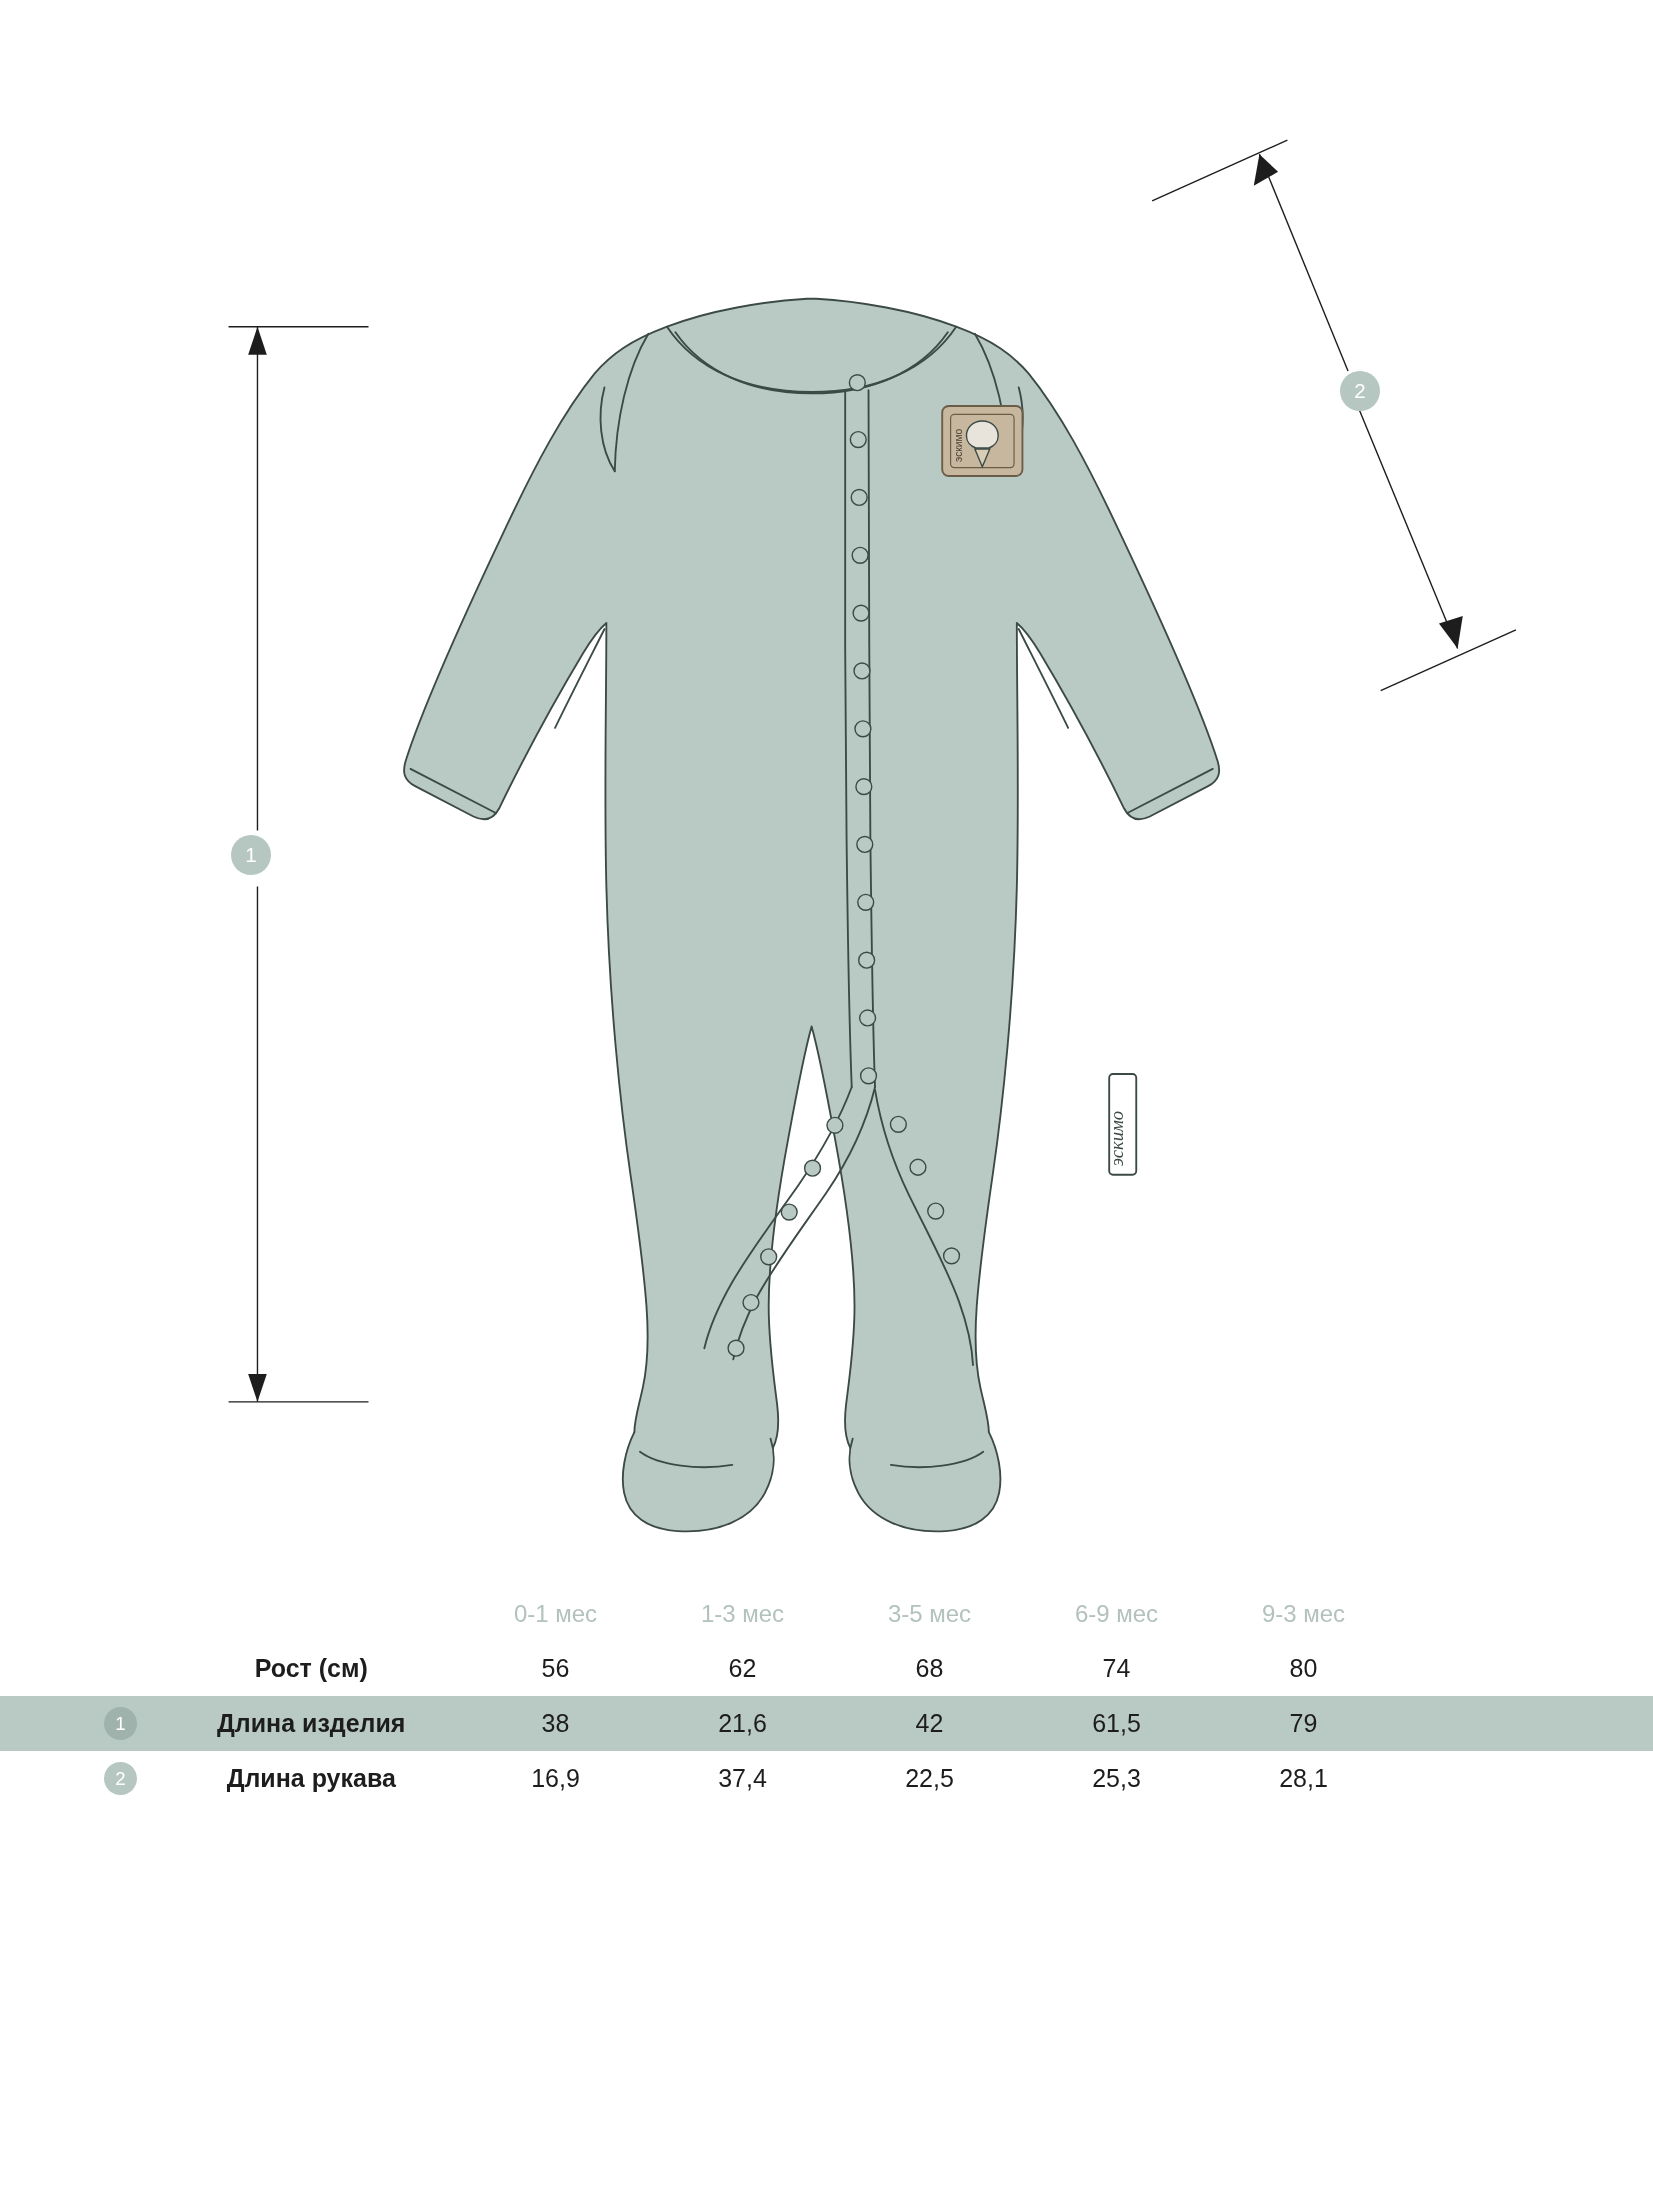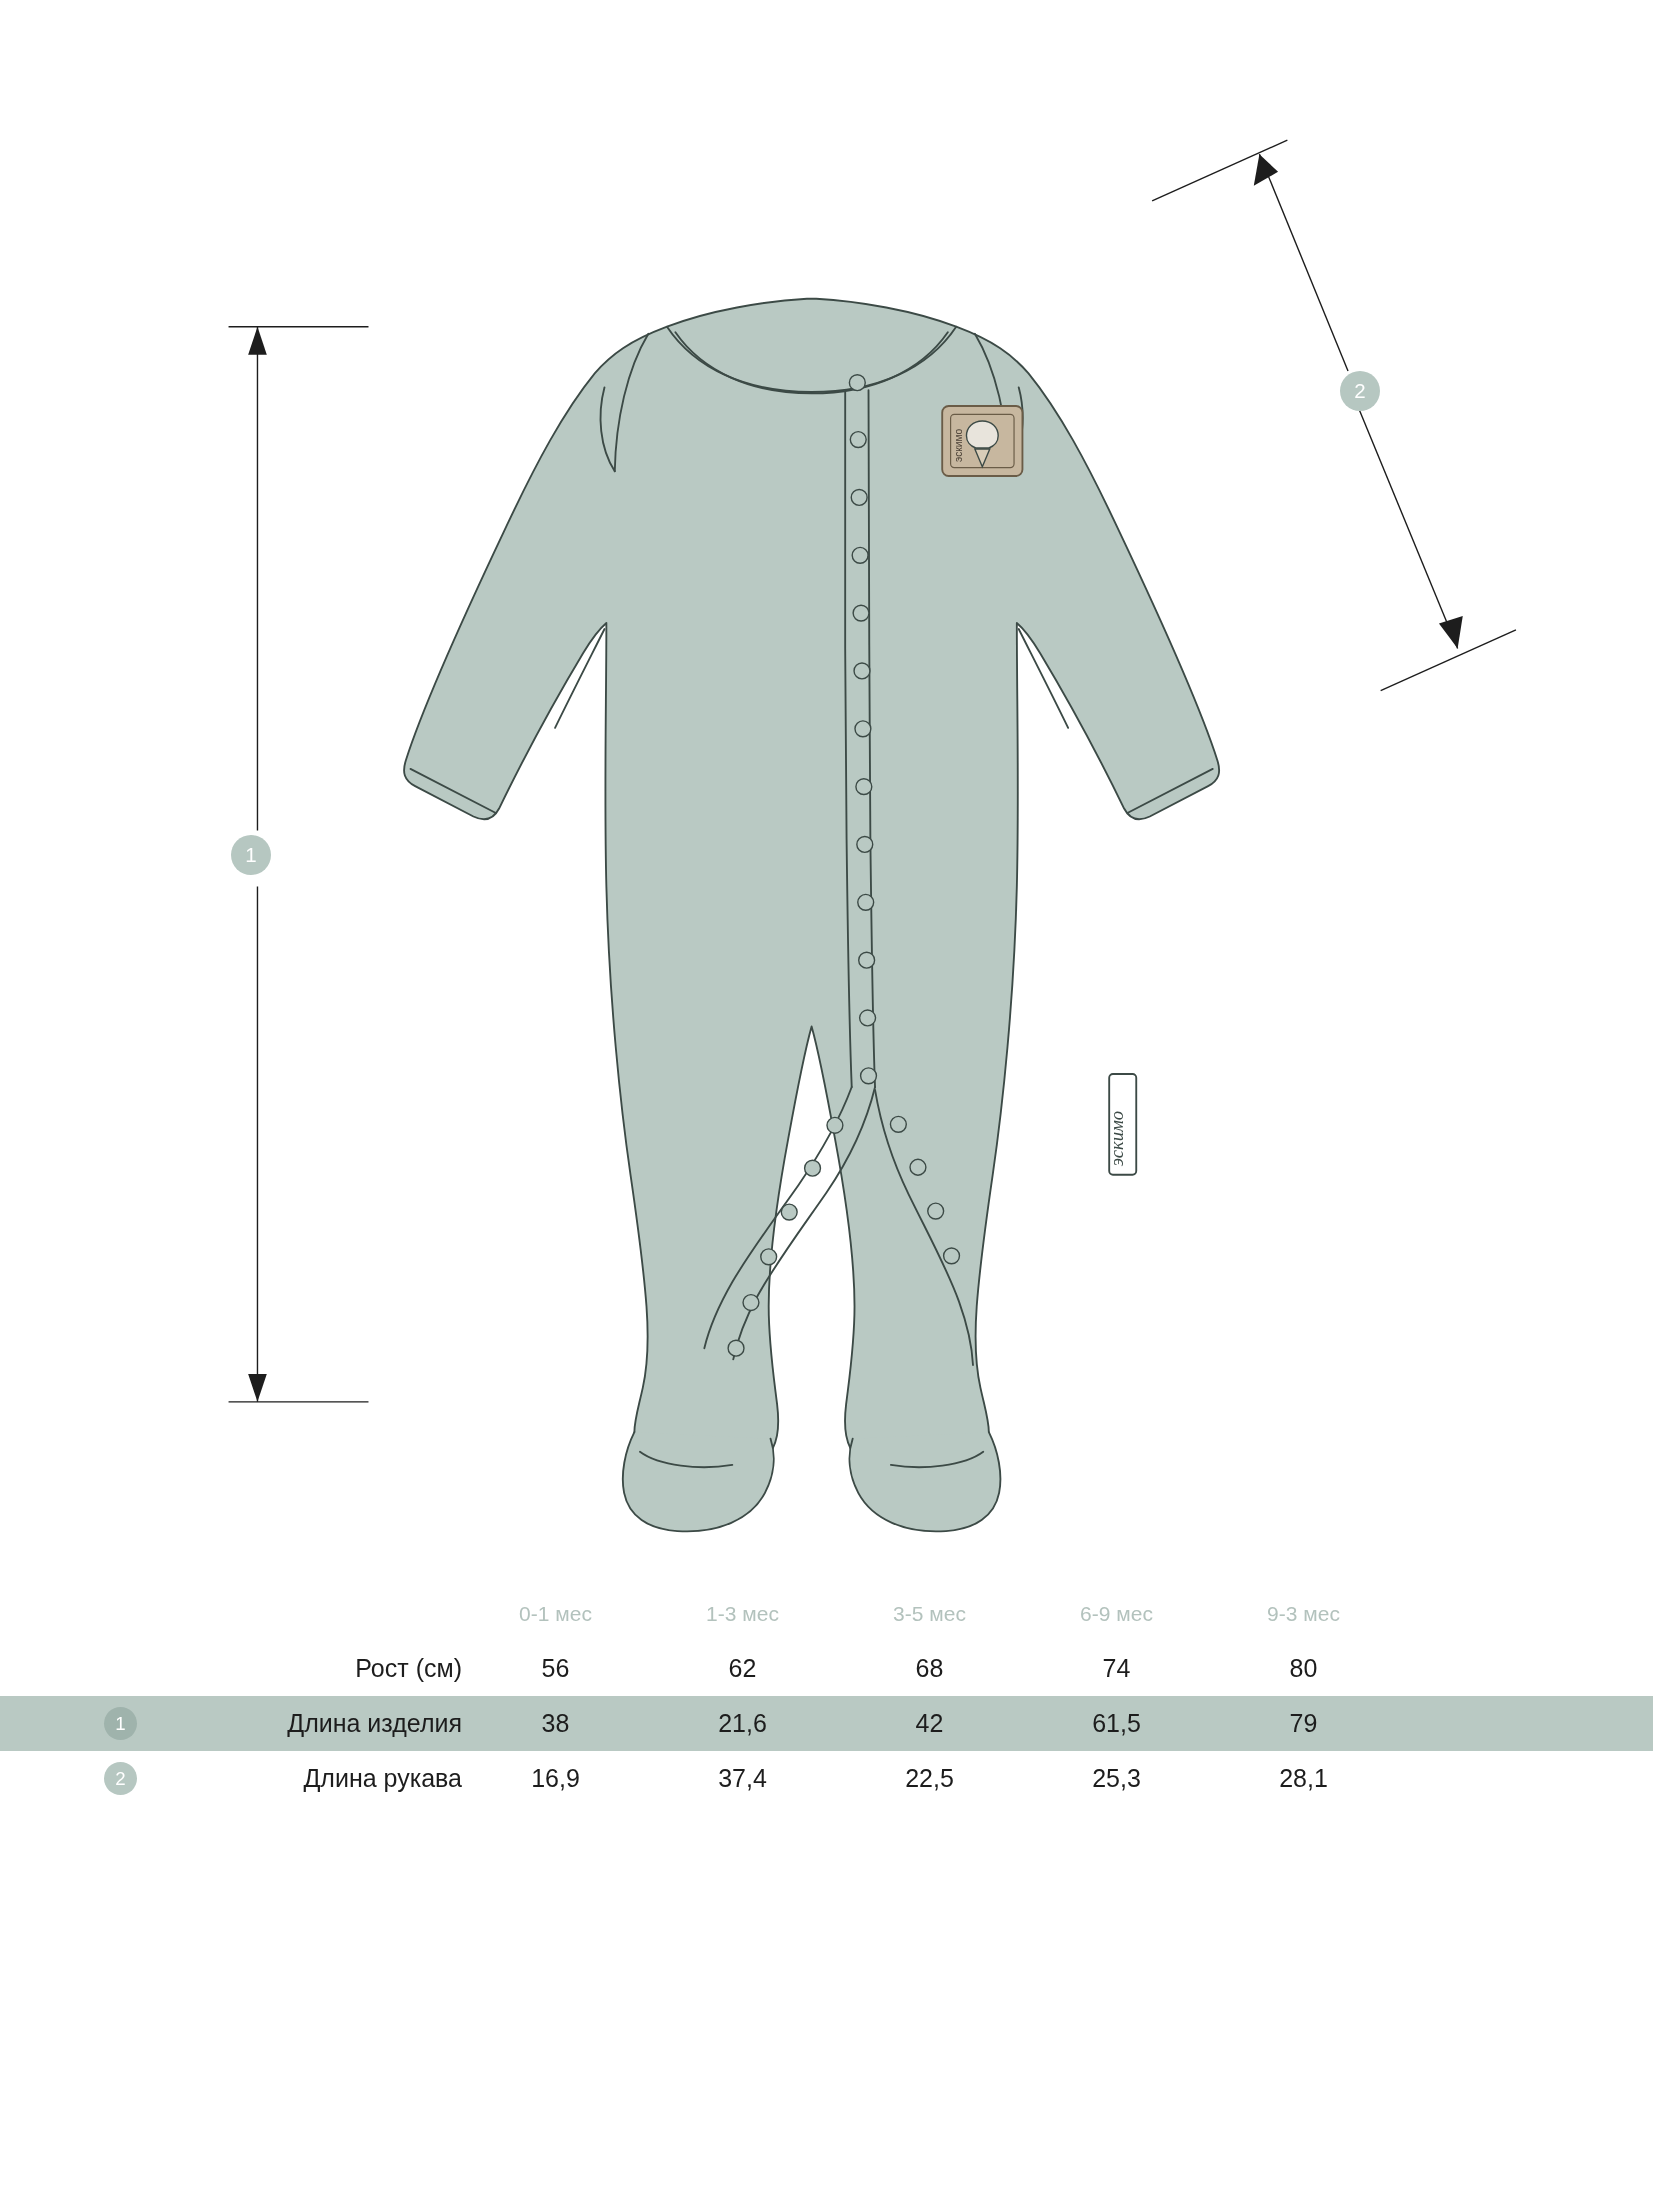--- a/index.html
+++ b/index.html
@@ -68,34 +68,35 @@
     vertical-align: middle;
   }
   .col-badge  { width: 154px; }
   .col-label  { width: 308px; }
   .col-size   { width: 187px; }
   .col-tail   { width: 259px; }
 
   tr.header-row td {
     height: 55px;
     color: #b3c2bd;
-    font-size: 21px;
+    font-size: 24px;
   }
   tr.data-row td {
     height: 55px;
     font-size: 25px;
     color: #1d1d1d;
   }
   tr.highlight td {
     background: #b9c9c3;
   }
   td.label-cell {
-    text-align: right;
+    text-align: center;
     padding-left: 6.5px;
     font-size: 25px;
+    font-weight: bold;
   }
   td.badge-cell {
     text-align: right;
     padding-right: 17px;
   }
   .row-badge {
     display: inline-flex;
     width: 33px;
     height: 33px;
     border-radius: 50%;

